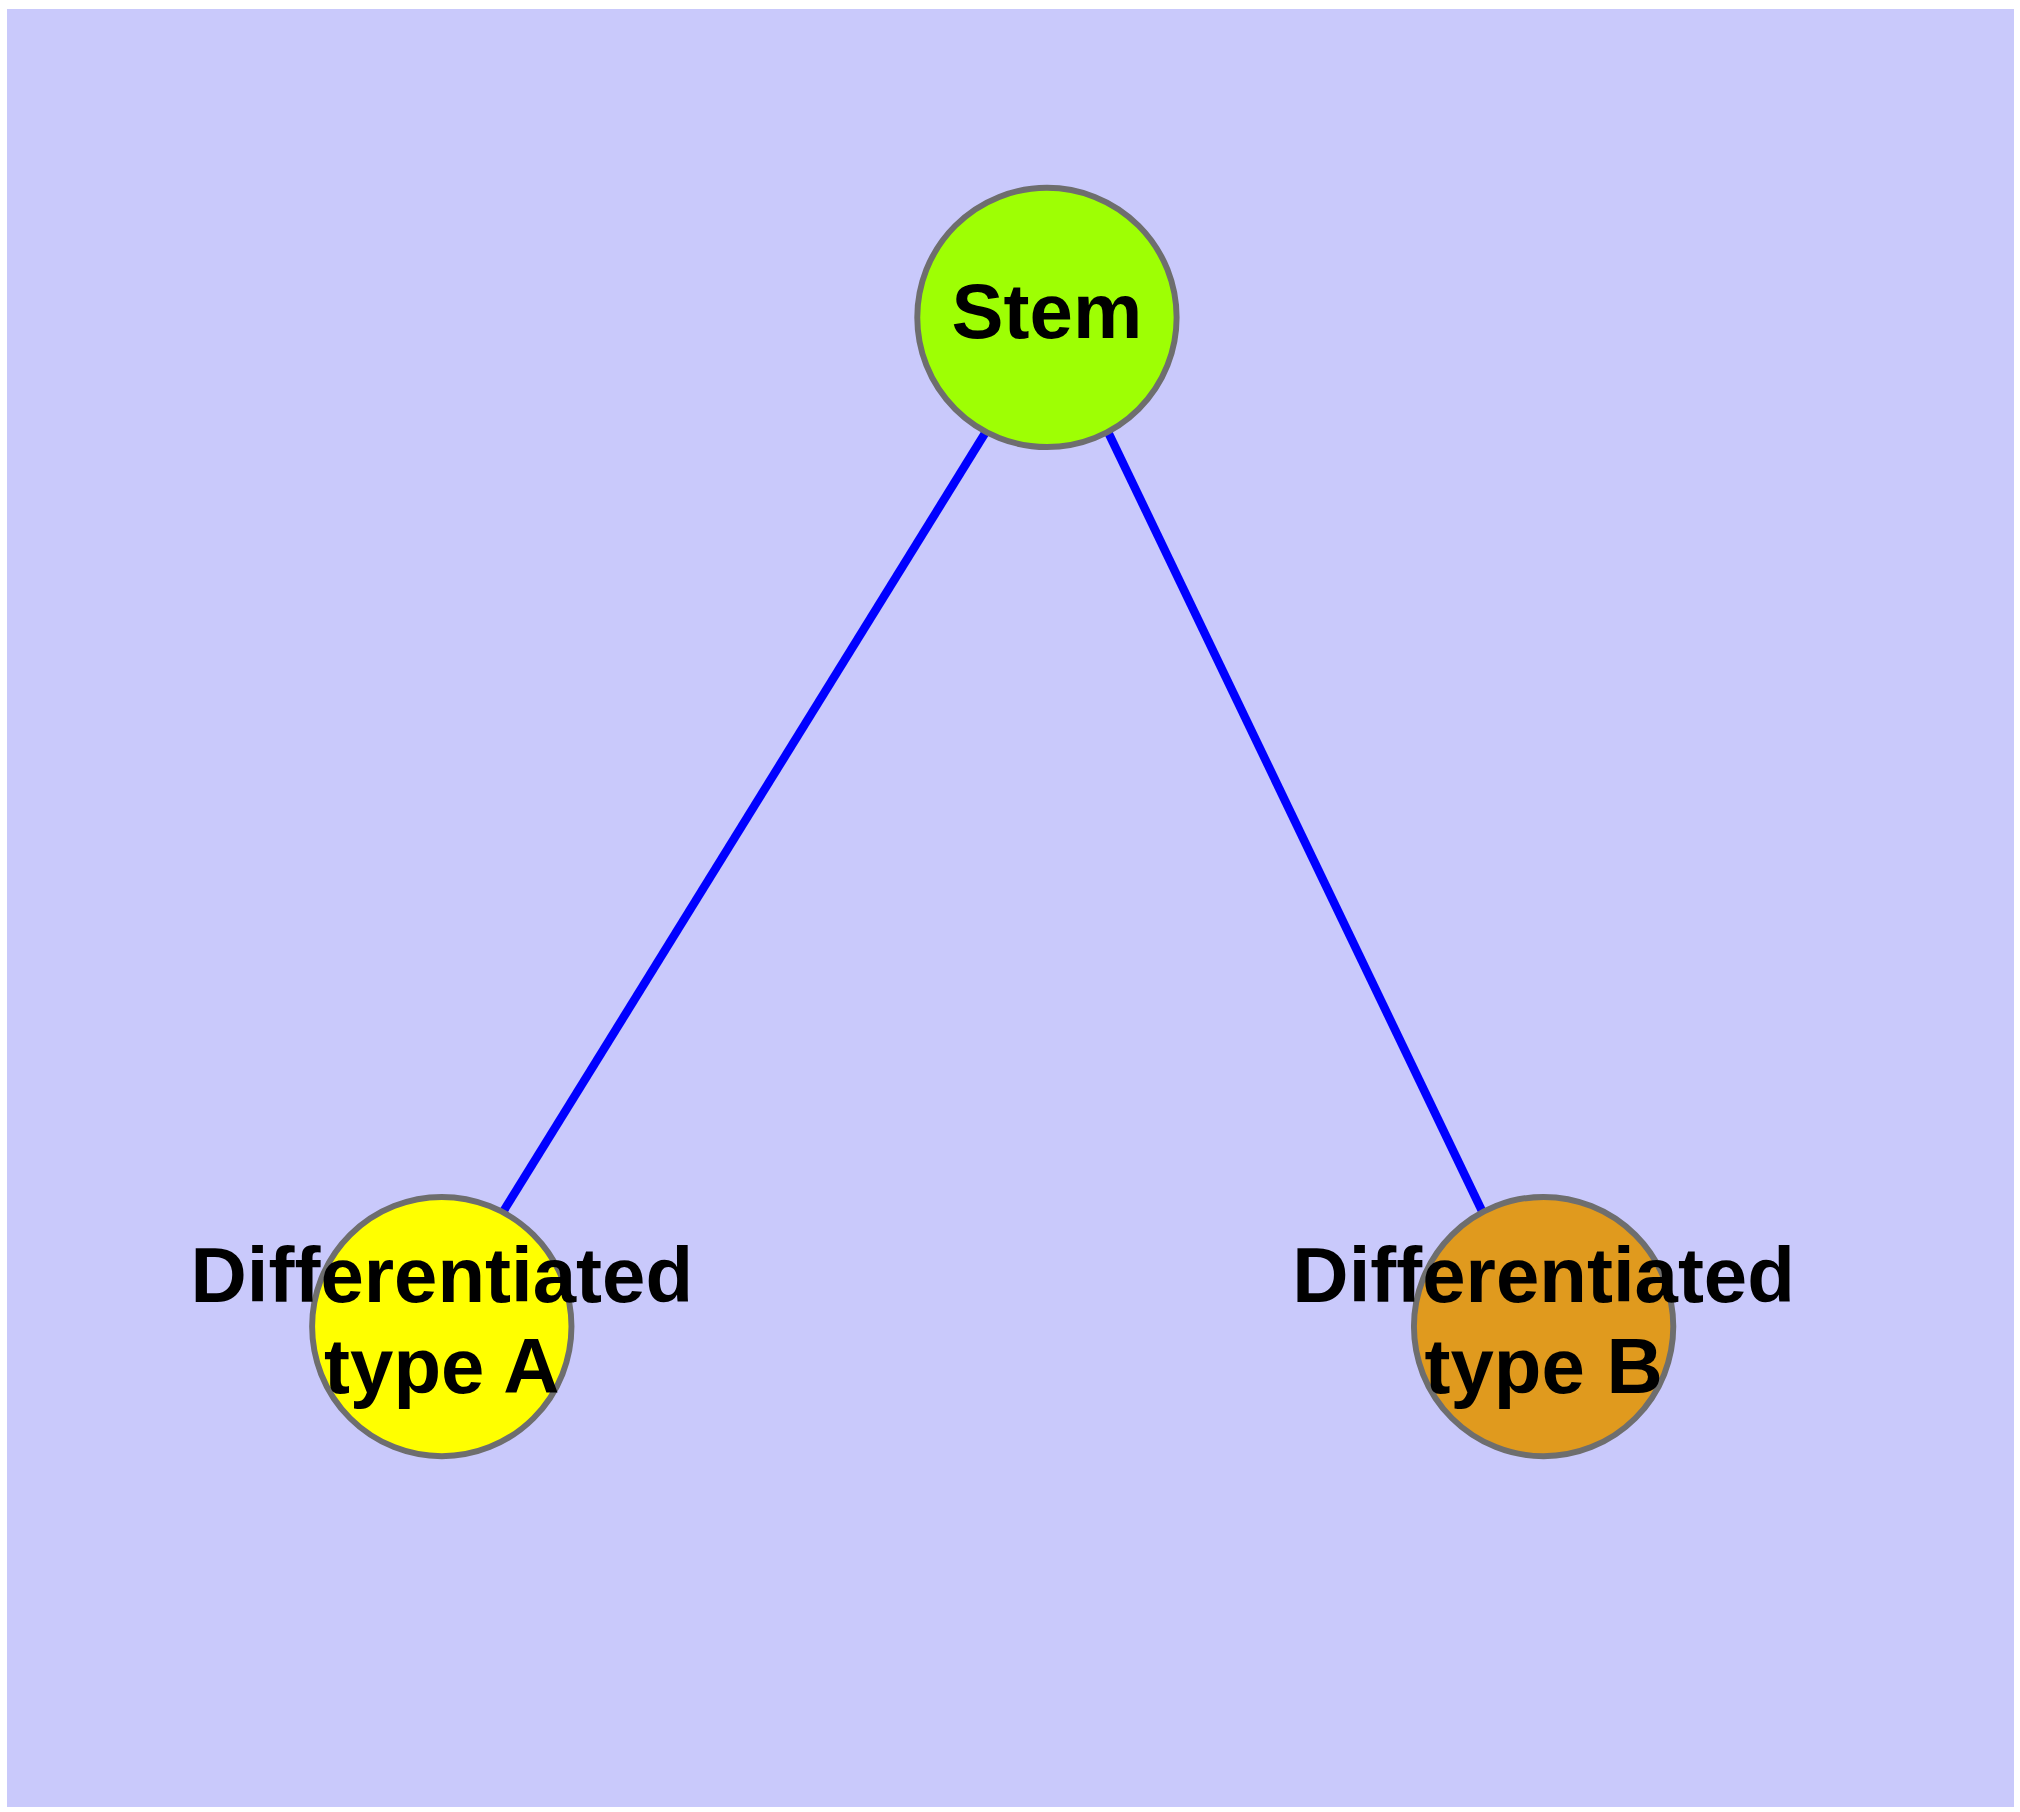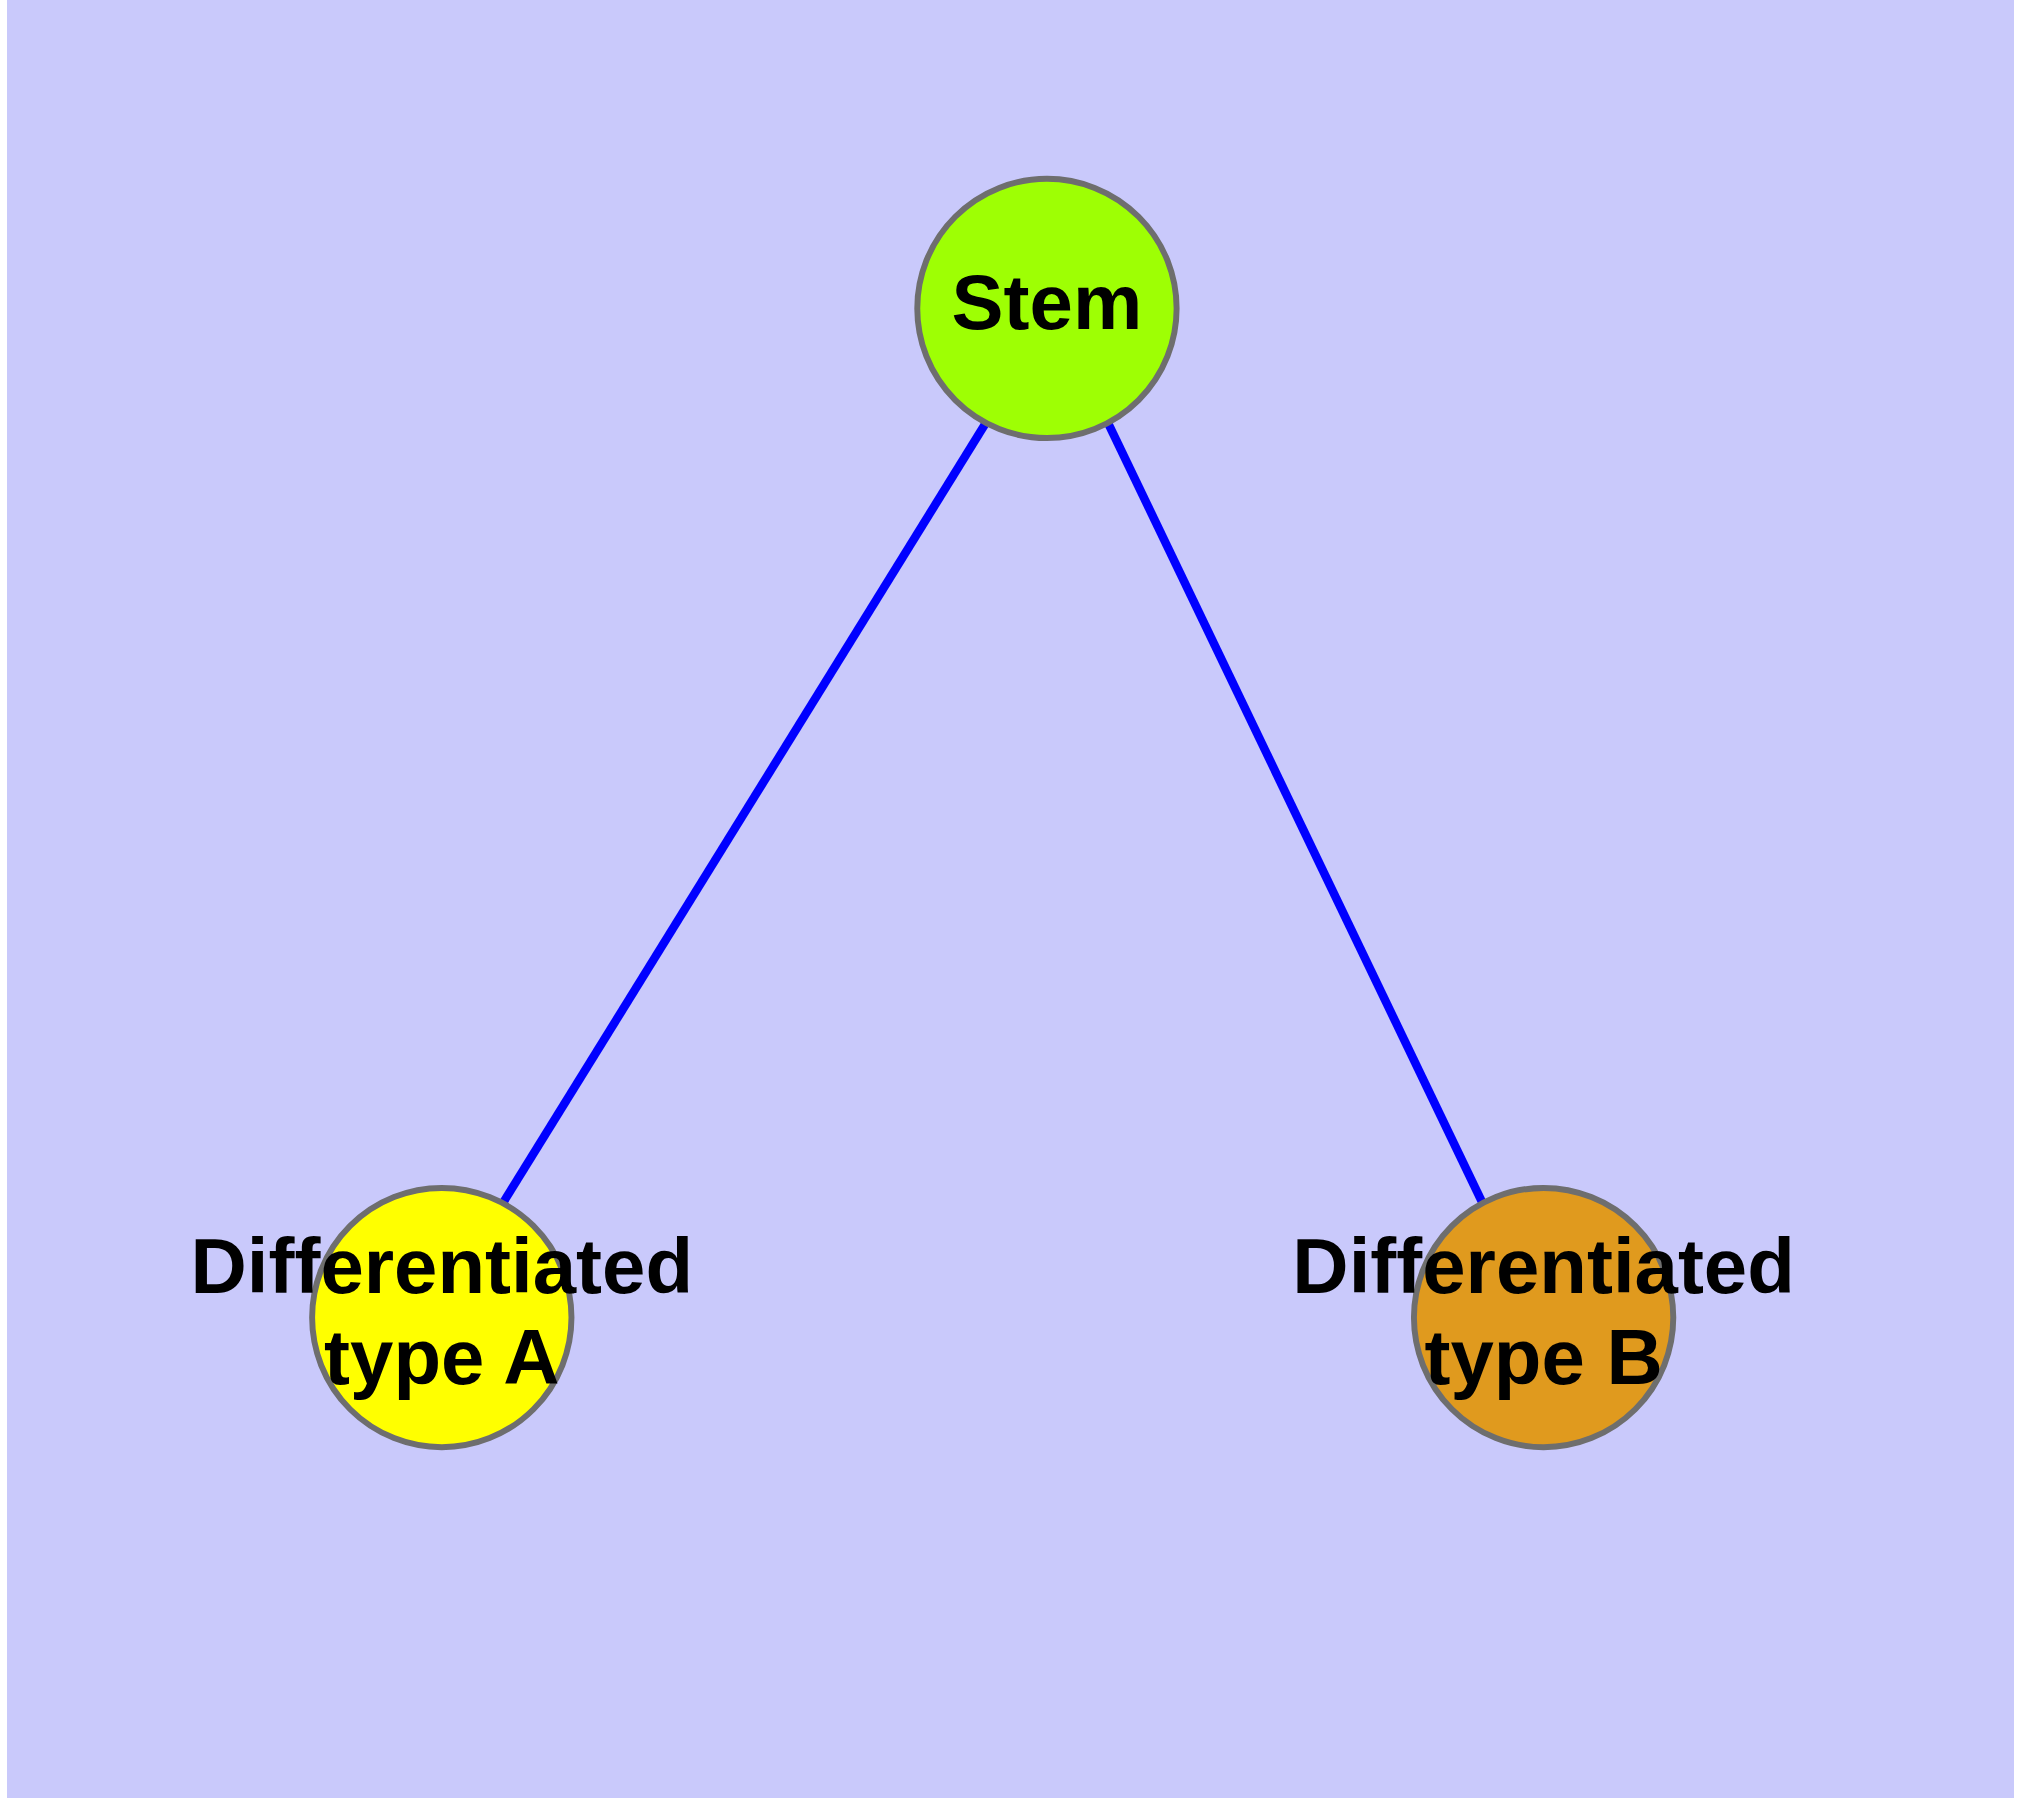--- a/index.html
+++ b/index.html
@@ -12,21 +12,21 @@
     position: relative;
     width: 2021px;
     height: 1812px;
     background: #ffffff;
     overflow: hidden;
     font-family: "Liberation Sans", "DejaVu Sans", sans-serif;
   }
   #plot-area {
     position: absolute;
     left: 6.8px;
-    top: 0;
+    top: 9px;
     width: 2007px;
     height: 1798px;
     background: #c9c9fb;
   }
   #graph-svg {
     position: absolute;
     left: 0;
     top: 0;
     width: 100%;
     height: 100%;

